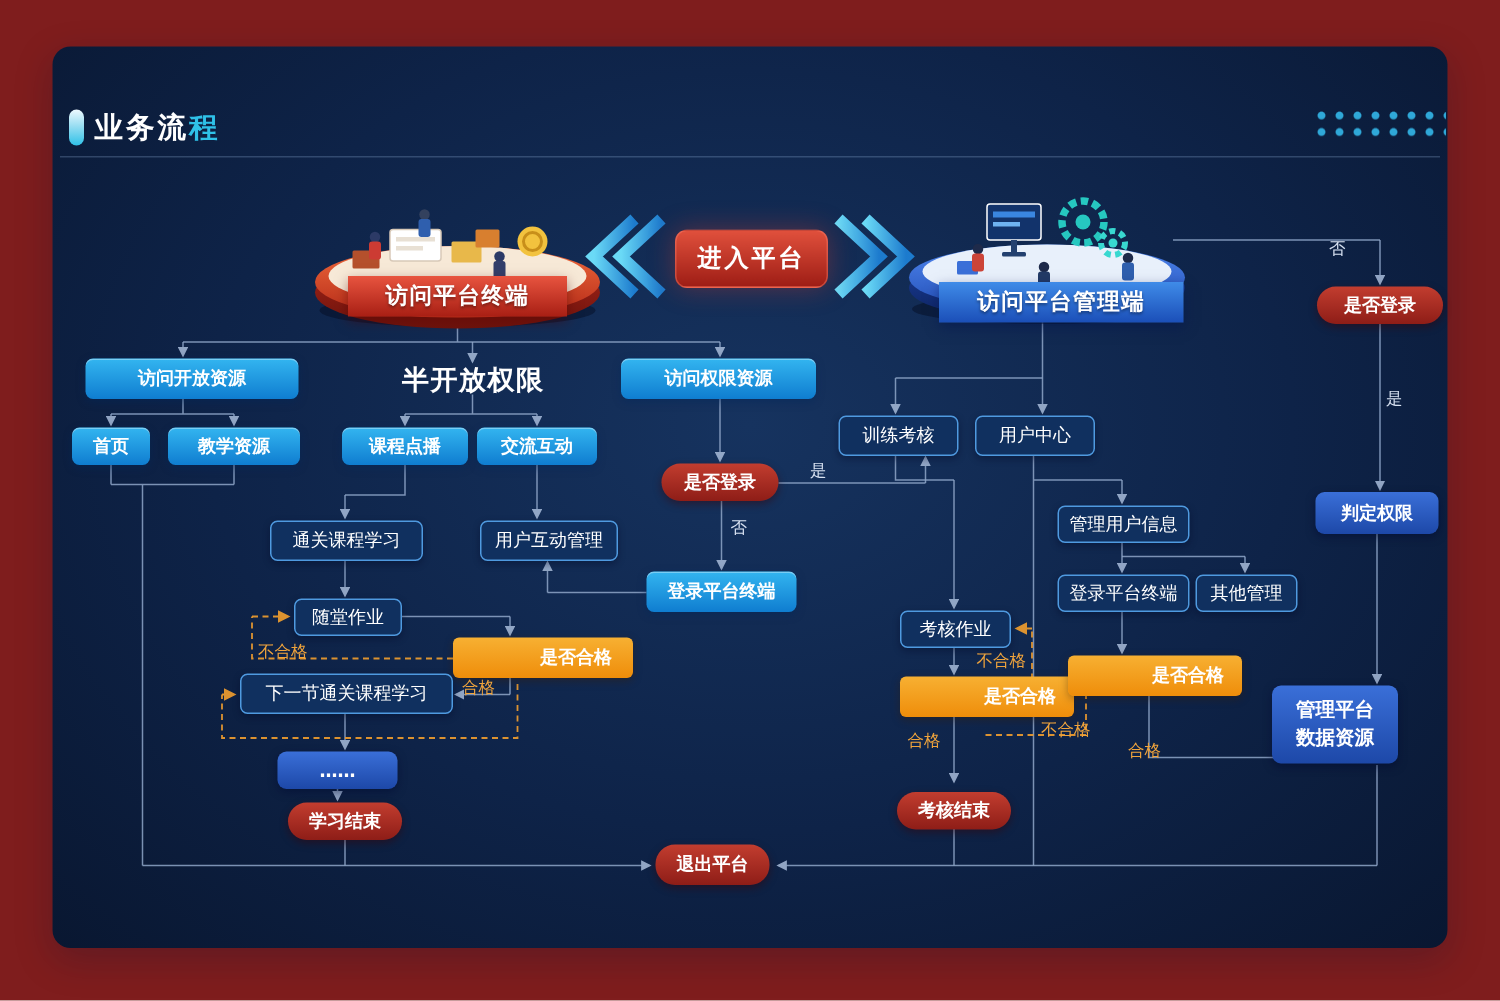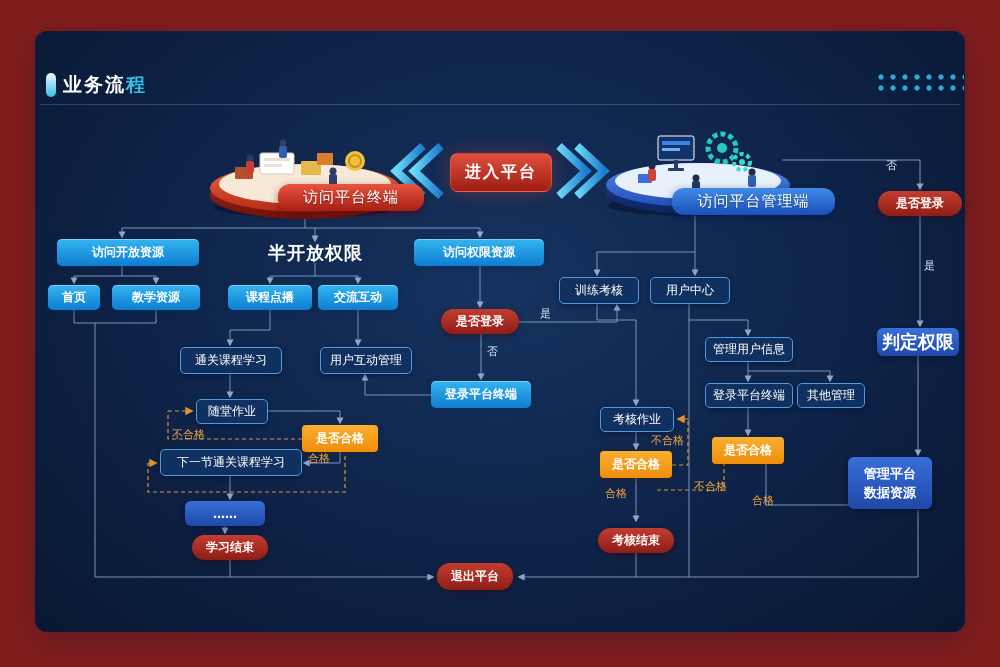--- a/index.html
+++ b/index.html
@@ -18,35 +18,35 @@
   .dots{position:absolute;left:878px;top:74px;width:86px;height:21px;
         background-image:radial-gradient(circle at 3px 3px,#2fa8d8 2.2px,transparent 3px);
         background-size:12px 11px;}
   
   .node{position:absolute;display:flex;align-items:center;justify-content:center;color:#fff;
         font-size:12px;font-weight:bold;border-radius:5px;white-space:nowrap;z-index:3;}
   .cyan{background:linear-gradient(180deg,#33b5f0 0%,#0f7dd0 100%);
         box-shadow:0 2px 6px rgba(0,40,90,.45), inset 0 1px 0 rgba(255,255,255,.35);}
   .outline{background:#10305f;border:1px solid #4f9ae0;font-weight:normal;box-shadow:0 2px 5px rgba(0,10,40,.4);}
   .orange{background:linear-gradient(180deg,#f7b032 0%,#ef8d0a 100%);border-radius:4px;
-        box-shadow:0 2px 6px rgba(60,30,0,.4);}
+        box-shadow:0 2px 6px rgba(60,30,0,.4);padding-left:44px;}
   .red{background:linear-gradient(180deg,#c23d2f 0%,#8e1d17 100%);border-radius:13px;
         box-shadow:0 2px 6px rgba(60,0,0,.45);}
   .blue{background:linear-gradient(180deg,#3a6fd8 0%,#1d48a8 100%);border-radius:6px;
         box-shadow:0 2px 6px rgba(0,10,50,.5);}
   .textonly{background:none;font-size:18px;font-weight:bold;letter-spacing:1px;}
   .multiline{text-align:center;line-height:1.5;font-size:13px;}
   
   .enter-btn{position:absolute;left:450px;top:153px;width:100px;height:37px;border-radius:8px;
         background:linear-gradient(180deg,#e0503c 0%,#9e1d15 100%);border:1px solid rgba(255,130,110,.4);
         box-shadow:0 0 18px rgba(230,60,40,.35);display:flex;align-items:center;justify-content:center;
         color:#fff;font-size:16px;font-weight:bold;letter-spacing:2px;z-index:4;}
   .banner{position:absolute;display:flex;align-items:center;justify-content:center;color:#fff;
-        font-size:15px;font-weight:normal;letter-spacing:1px;border-radius:12px;z-index:4;
-        text-shadow:0 1px 2px rgba(0,0,0,.4);margin-left:46px;}
+        font-size:15px;font-weight:bold;letter-spacing:1px;border-radius:0;z-index:4;
+        text-shadow:0 1px 2px rgba(0,0,0,.4);}
   .banner.redb{background:linear-gradient(180deg,#e8543f 0%,#a81f14 100%);box-shadow:0 3px 8px rgba(80,0,0,.5);}
   .banner.blueb{background:linear-gradient(180deg,#3f8be8 0%,#1b4fb8 100%);box-shadow:0 3px 8px rgba(0,20,80,.5);}
   
   .elabel{position:absolute;font-size:11px;color:#d8e2f2;z-index:4;white-space:nowrap;}
   .elabel.olabel{color:#f0a43c;}
   
   svg.layer{position:absolute;left:0;top:0;z-index:2;}
   .ln{stroke:#8fa6c8;stroke-width:1;fill:none;opacity:.85;}
   .lnd{stroke:#e8992f;stroke-width:1.2;fill:none;stroke-dasharray:4 3;opacity:.95;}
   .chev{stroke:url(#cg);stroke-width:8;fill:none;stroke-linejoin:miter;opacity:.95;}
@@ -229,21 +229,21 @@
 
   <div class="node outline" style="left:160px;top:449px;width:140px;height:25px">下一节通关课程学习</div>
   <div class="node orange" style="left:600px;top:451px;width:72px;height:27px">是否合格</div>
   <div class="node orange" style="left:712px;top:437px;width:72px;height:27px">是否合格</div>
 
   <div class="node blue" style="left:185px;top:501px;width:80px;height:25px">……</div>
   <div class="node red" style="left:192px;top:535px;width:76px;height:25px">学习结束</div>
   <div class="node red" style="left:598px;top:528px;width:76px;height:25px">考核结束</div>
 
   <div class="node red" style="left:878px;top:191px;width:84px;height:25px">是否登录</div>
-  <div class="node blue" style="left:877px;top:328px;width:82px;height:28px;font-size:18px">判定权限</div>
+  <div class="node blue" style="left:877px;top:328px;width:82px;height:28px;font-size:12px">判定权限</div>
   <div class="node blue multiline" style="left:848px;top:457px;width:84px;height:52px">
     <div>
       <div>管理平台</div>
       <div>数据资源</div>
     </div>
   </div>
 
   <div class="node red" style="left:437px;top:563px;width:76px;height:27px">退出平台</div>
 
   <span class="elabel" style="left:540px;top:306px">是</span>

